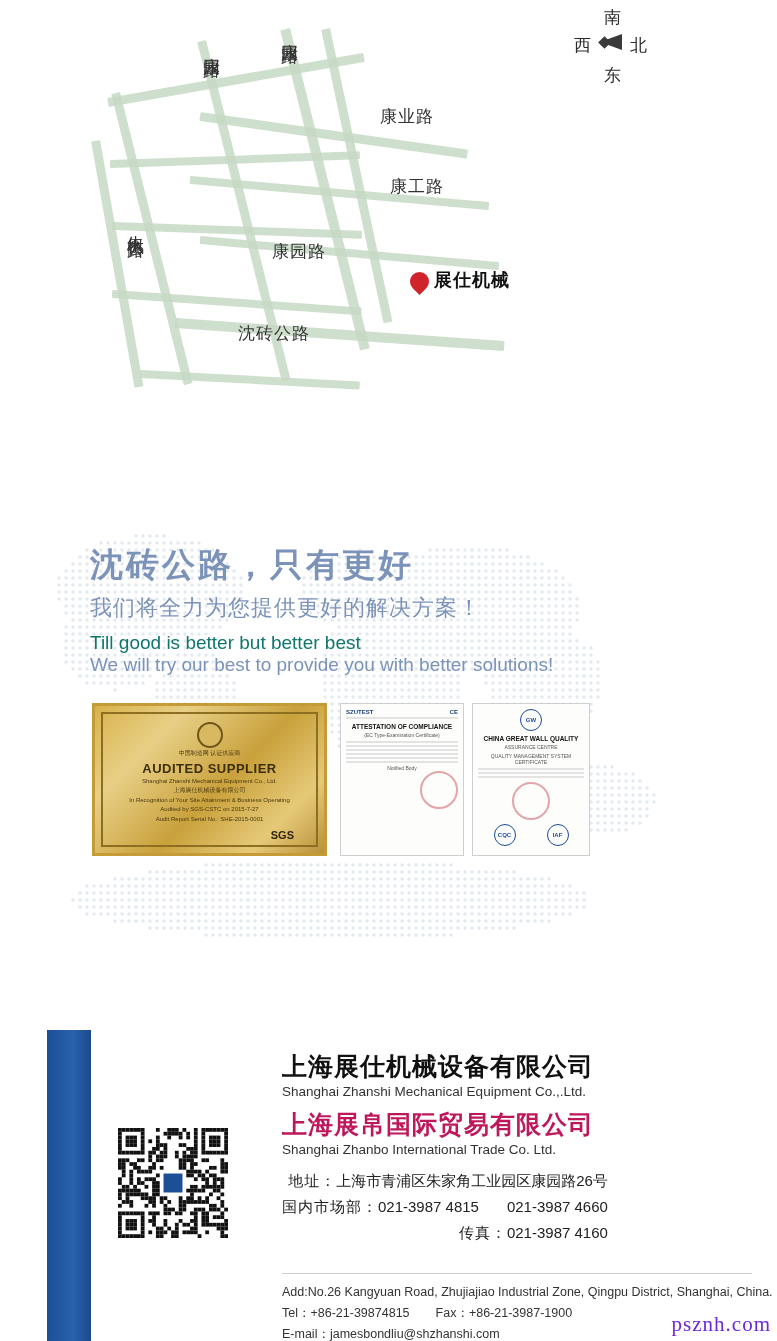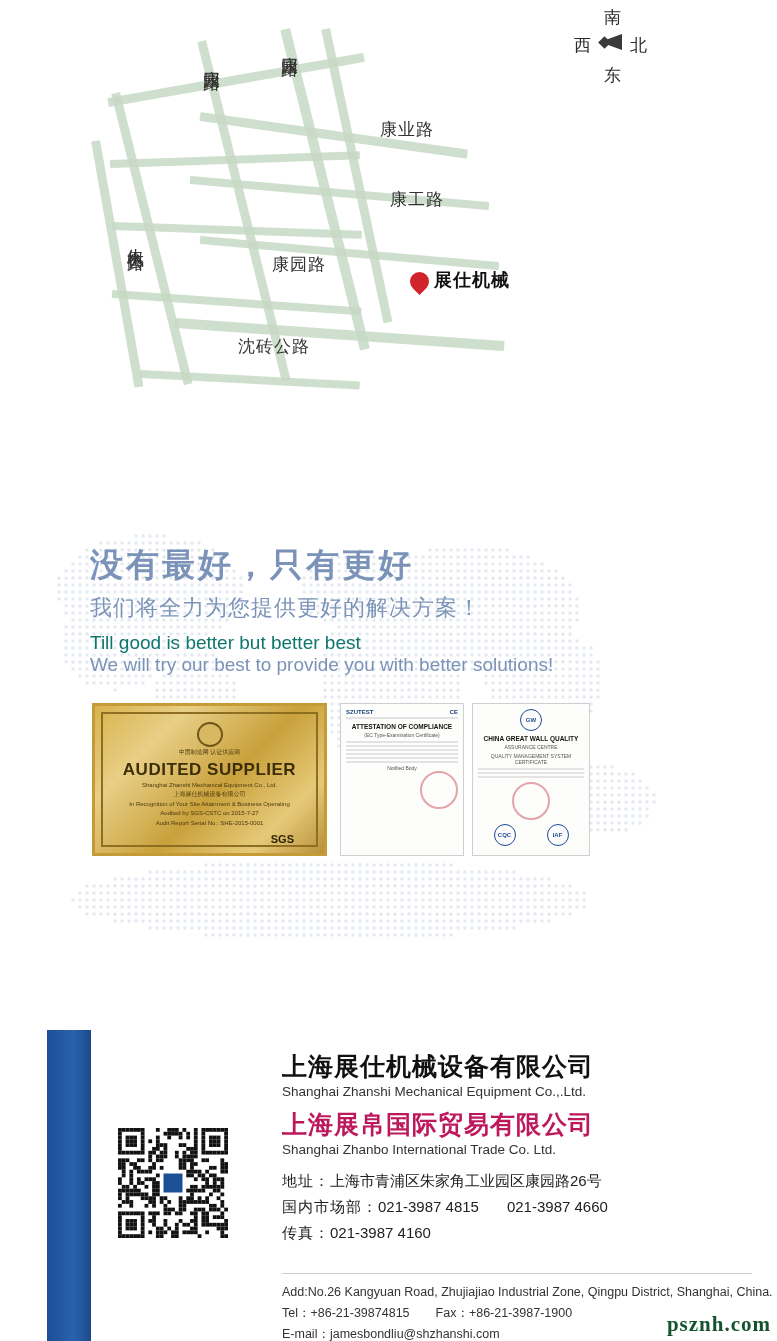--- a/index.html
+++ b/index.html
@@ -55,21 +55,20 @@
     transform-origin: left center;
     border-radius: 1px;
   }
 
   .road-label {
     position: absolute;
     font-size: 17px;
     color: #333;
     letter-spacing: 1px;
     white-space: nowrap;
-    margin-top: 13px;
   }
   .vertical-label {
     writing-mode: vertical-rl;
     text-orientation: upright;
     letter-spacing: 2px;
   }
 
   .marker-dot {
     position: absolute;
     left: 410px; top: 272px;
@@ -165,21 +164,21 @@
     background: #d8b961;
   }
   .c1-line {
     font-size: 6px;
     color: #4a3a10;
     margin-top: 2px;
     text-align: center;
     line-height: 1.25;
   }
   .c1-title {
-    font-size: 17px;
+    font-size: 13px;
     font-weight: bold;
     color: #3c2e08;
     margin-top: 3px;
     letter-spacing: 0.5px;
   }
   .c1-sgs {
     font-size: 11px;
     font-weight: bold;
     color: #2e2408;
     margin-top: 6px;
@@ -306,20 +305,21 @@
     font-size: 13.5px;
     color: #333;
   }
 
   .cn-contact {
     position: absolute;
     left: 282px; top: 138px;
     font-size: 15px;
     color: #222;
     line-height: 26px;
+    text-align: right;
   }
   .cn-contact .row span.lbl { letter-spacing: 1px; }
   .cn-contact .gap { display: inline-block; width: 28px; }
 
   .divider {
     position: absolute;
     left: 282px; top: 243px;
     width: 470px; height: 1px;
     background: #cfcfcf;
   }
@@ -330,24 +330,23 @@
     font-size: 12.5px;
     color: #333;
     line-height: 21px;
   }
   .en-contact .gap { display: inline-block; width: 26px; }
 
   .watermark {
     position: absolute;
     right: 6px; bottom: 4px;
     font-size: 21px;
-    color: #14532d;
+    color: #6d28d9;
     letter-spacing: 1px;
     font-family: "Liberation Serif", serif;
-    font-weight: bold;
   }
 </style>
 </head>
 <body>
 
 <div class="map-section">
 
   <div class="compass">
     <div class="c-w">西</div>
     <div class="c-n">南</div>
@@ -2908,21 +2907,21 @@
         <circle cx="409" cy="465" r="1.7"></circle>
         <circle cx="416" cy="465" r="1.7"></circle>
         <circle cx="423" cy="465" r="1.7"></circle>
         <circle cx="430" cy="465" r="1.7"></circle>
         <circle cx="437" cy="465" r="1.7"></circle>
         <circle cx="444" cy="465" r="1.7"></circle>
         <circle cx="451" cy="465" r="1.7"></circle>
       </g>
   </svg>
 
-  <div class="slogan-cn-1">没有最好，只有更好</div>
+  <div class="slogan-cn-1">沈砖公路，只有更好</div>
   <div class="slogan-cn-2">我们将全力为您提供更好的解决方案！</div>
   <div class="slogan-en-1">Till good is better but better best</div>
   <div class="slogan-en-2">We will try our best to provide you with better solutions!</div>
 
   <div class="certs">
 
     <div class="cert cert-1">
       <div class="inner">
         <div class="seal"></div>
         <div class="c1-line">中国制造网  认证供应商</div>

